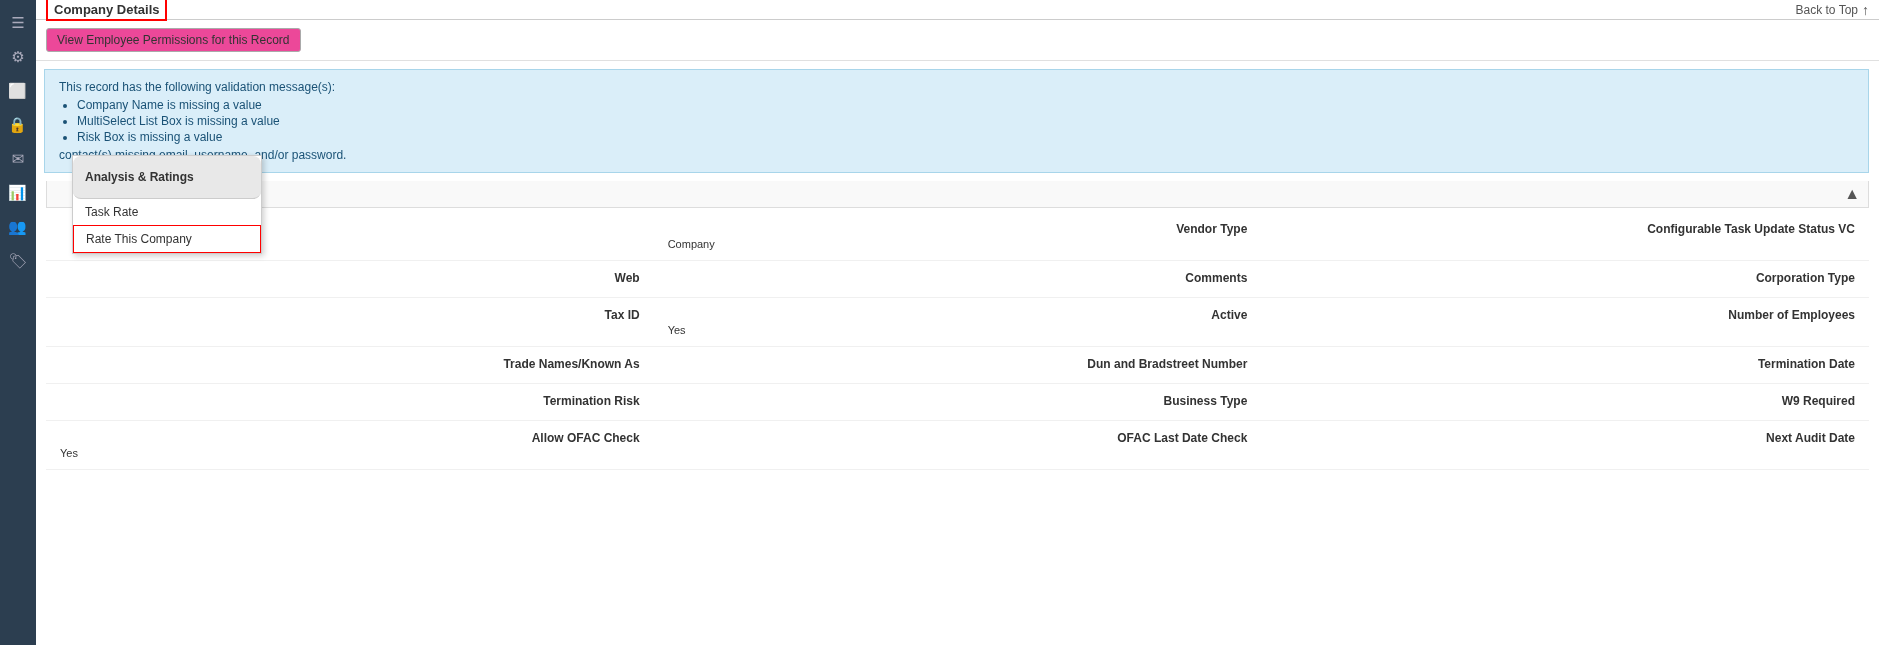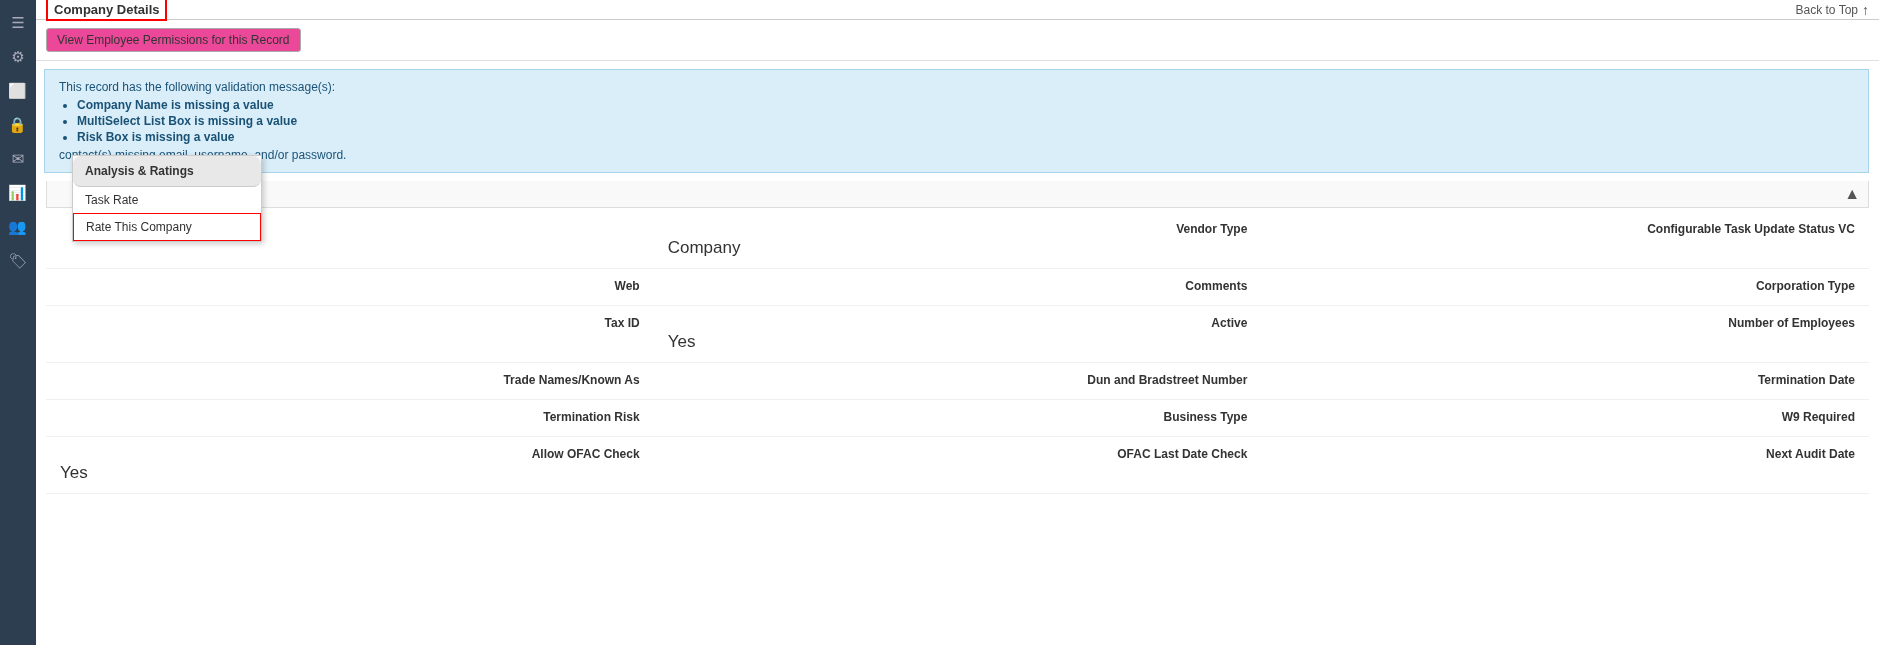--- a/index.html
+++ b/index.html
@@ -87,40 +87,40 @@
     .validation-box {
       background: #daeef9;
       border: 1px solid #a8d5ea;
       margin: 8px 10px;
       padding: 10px 14px;
       font-size: 12px;
       color: #1a5276;
       position: relative;
     }
     .validation-box .val-header { margin-bottom: 4px; }
-    .validation-box ul { margin-left: 18px; font-weight: bold; }
+    .validation-box ul { margin-left: 18px; }
     .validation-box ul li { margin-bottom: 2px; color: #1a5276; }
     .validation-box .val-note { color: #555; margin-top: 4px; }
 
     
     .dropdown-overlay {
       position: absolute;
       top: 155px;
       left: 36px;
       z-index: 100;
     }
     .dropdown-menu {
       background: #fff;
       border: 1px solid #ccc;
       box-shadow: 2px 2px 6px rgba(0,0,0,0.2);
       min-width: 190px;
     }
     .dropdown-section-header {
       background: #e8e8e8;
-      padding: 8px 12px;
+      padding: 14px 12px;
       font-weight: bold;
       font-size: 12px;
       color: #333;
       border-bottom: 1px solid #ccc;
       border-radius: 8px;
     }
     .dropdown-item {
       padding: 6px 12px;
       font-size: 12px;
       cursor: pointer;
@@ -167,21 +167,21 @@
       border-bottom: 1px solid #f0f0f0;
     }
     .field-label {
       font-weight: bold;
       font-size: 12px;
       color: #333;
       margin-bottom: 2px;
       text-align: right;
     }
     .field-value {
-      font-size: 17px;
+      font-size: 11px;
       color: #333;
     }
   </style>
 </head>
 <body>
 
 <div class="sidebar">
   <div class="sidebar-icon">☰</div>
   <div class="sidebar-icon">⚙</div>
   <div class="sidebar-icon">⬜</div>

